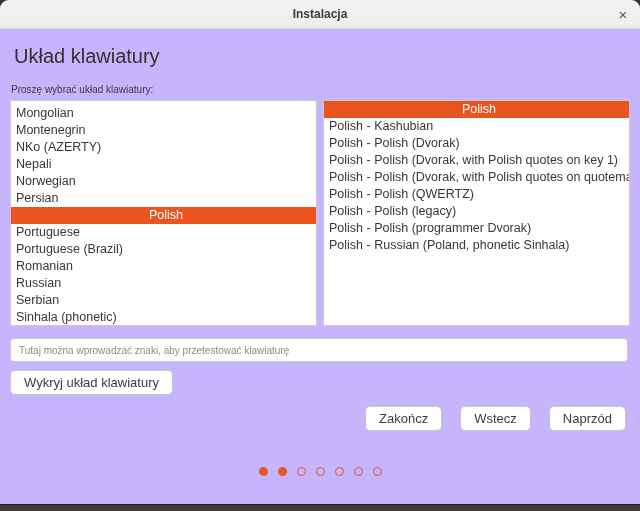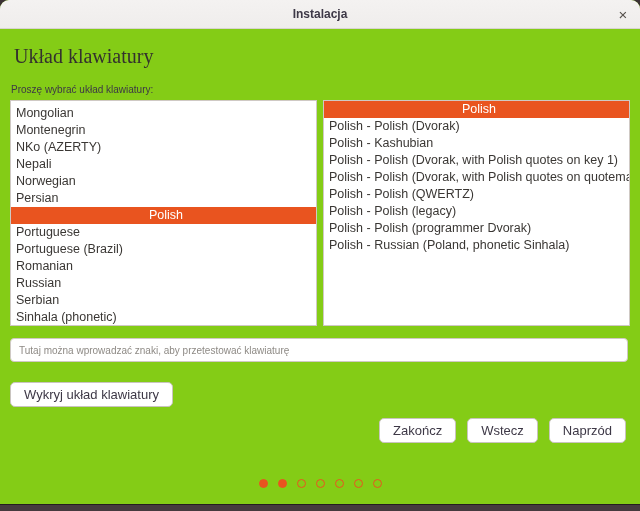--- a/index.html
+++ b/index.html
@@ -4,42 +4,41 @@
 <style>
   html,body{margin:0;padding:0;}
   body{
     width:640px;height:511px;
     background:#3b3134;
     font-family:"Liberation Sans","DejaVu Sans",sans-serif;
     position:relative;overflow:hidden;
   }
   .window{
     position:absolute;top:0;left:0;width:640px;height:505px;
-    background:#84cc16;border-radius:9px 9px 0 0;overflow:hidden;
+    background:#c4b5fd;border-radius:9px 9px 0 0;overflow:hidden;
   }
   
   .titlebar{
     height:28px;background:linear-gradient(#f4f2f1,#efedec);
     border-bottom:1px solid #d8d4d0;
     display:flex;align-items:center;justify-content:center;
     position:relative;
   }
   .titlebar .title{font-size:12px;font-weight:bold;color:#3d3846;}
   .close-btn{
     position:absolute;right:6px;top:3px;width:22px;height:22px;
     display:flex;align-items:center;justify-content:center;
     border-radius:50%;color:#55504b;font-size:15px;line-height:1;
     cursor:default;
   }
   
   .content{padding:0 10px;}
   .page-title{
     font-size:20px;font-weight:normal;color:#34312e;
     margin:16px 4px 16px 4px;
-    font-family:Liberation Serif, serif;
   }
   .prompt{font-size:10px;color:#3d3846;margin:0 0 5px 1px;}
   .lists{display:flex;gap:6px;}
   .listbox{
     border:1px solid #cfc9c4;background:#ffffff;
     height:226px;overflow:hidden;box-sizing:border-box;
   }
   .listbox.left{width:307px;}
   .listbox.right{flex:1;}
   .listbox ul{list-style:none;margin:0;padding:0;}
@@ -59,24 +58,24 @@
     font-size:10px;color:#3a3734;outline:none;
   }
   .test-input::placeholder{color:#8e8a85;opacity:1;}
   .btn{
     display:inline-flex;align-items:center;justify-content:center;
     height:25px;box-sizing:border-box;
     background:#ffffff;border:1px solid #c9c4bf;border-radius:5px;
     font-family:"Liberation Sans","DejaVu Sans",sans-serif;
     font-size:13px;color:#3d3846;padding:0 13px;cursor:default;
   }
-  .detect-btn{margin-top:20px;text-align:right;}
+  .detect-btn{margin-top:8px;text-align:right;}
   
   .nav-row{
-    display:flex;justify-content:flex-end;gap:11px;
+    display:flex;justify-content:flex-end;gap:18px;
     margin:11px 4px 0 0;
   }
   .nav-row .btn{min-width:70px;}
   
   .dots{
     display:flex;justify-content:center;gap:10px;
     margin-top:36px;
   }
   .dot{
     width:9px;height:9px;border-radius:50%;
@@ -119,22 +118,22 @@
             <li>Portuguese (Brazil)</li>
             <li>Romanian</li>
             <li>Russian</li>
             <li>Serbian</li>
             <li>Sinhala (phonetic)</li>
           </ul>
       </div>
       <div class="listbox right">
         <ul id="variant-list">
             <li class="selected">Polish</li>
+            <li>Polish - Kashubian</li>
             <li>Polish - Polish (Dvorak)</li>
-            <li>Polish - Kashubian</li>
             <li>Polish - Polish (Dvorak, with Polish quotes on key 1)</li>
             <li>Polish - Polish (Dvorak, with Polish quotes on quotemark key)</li>
             <li>Polish - Polish (QWERTZ)</li>
             <li>Polish - Polish (legacy)</li>
             <li>Polish - Polish (programmer Dvorak)</li>
             <li>Polish - Russian (Poland, phonetic Sinhala)</li>
           </ul>
       </div>
     </div>
 

